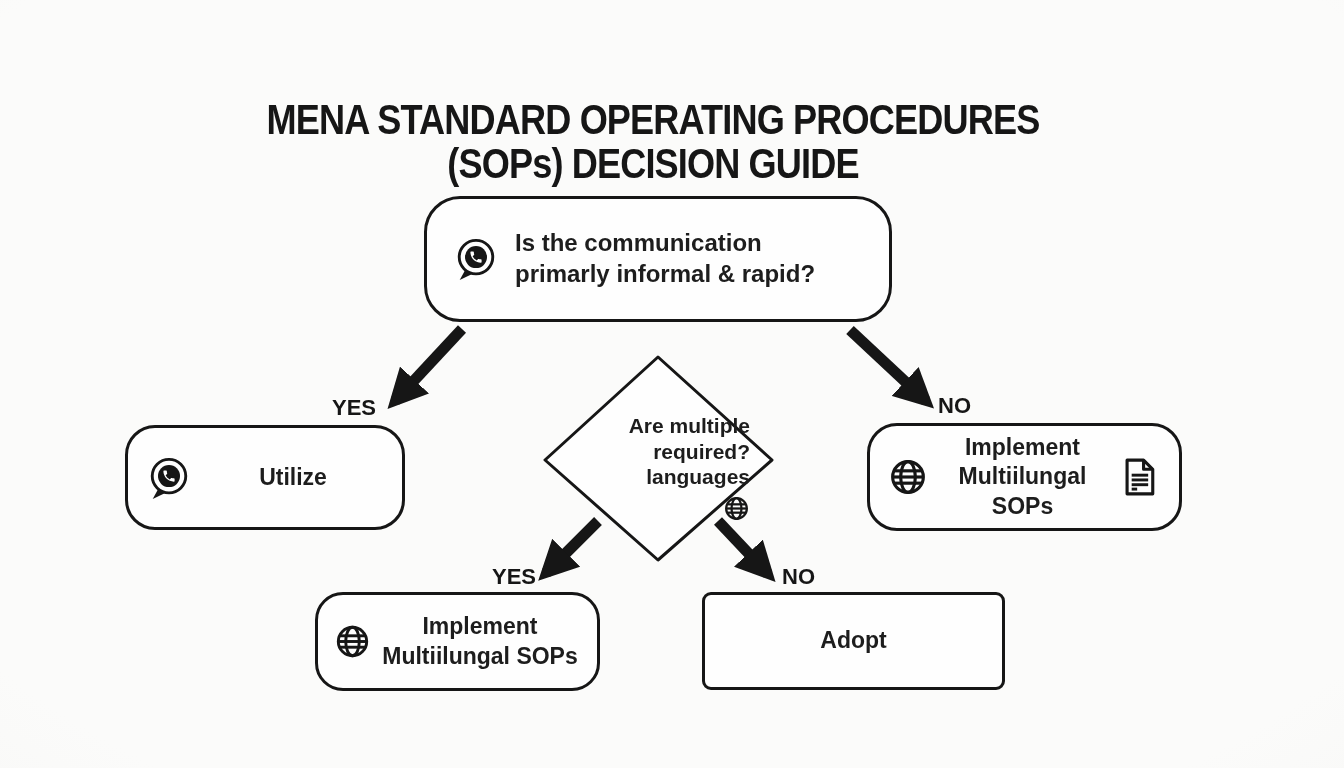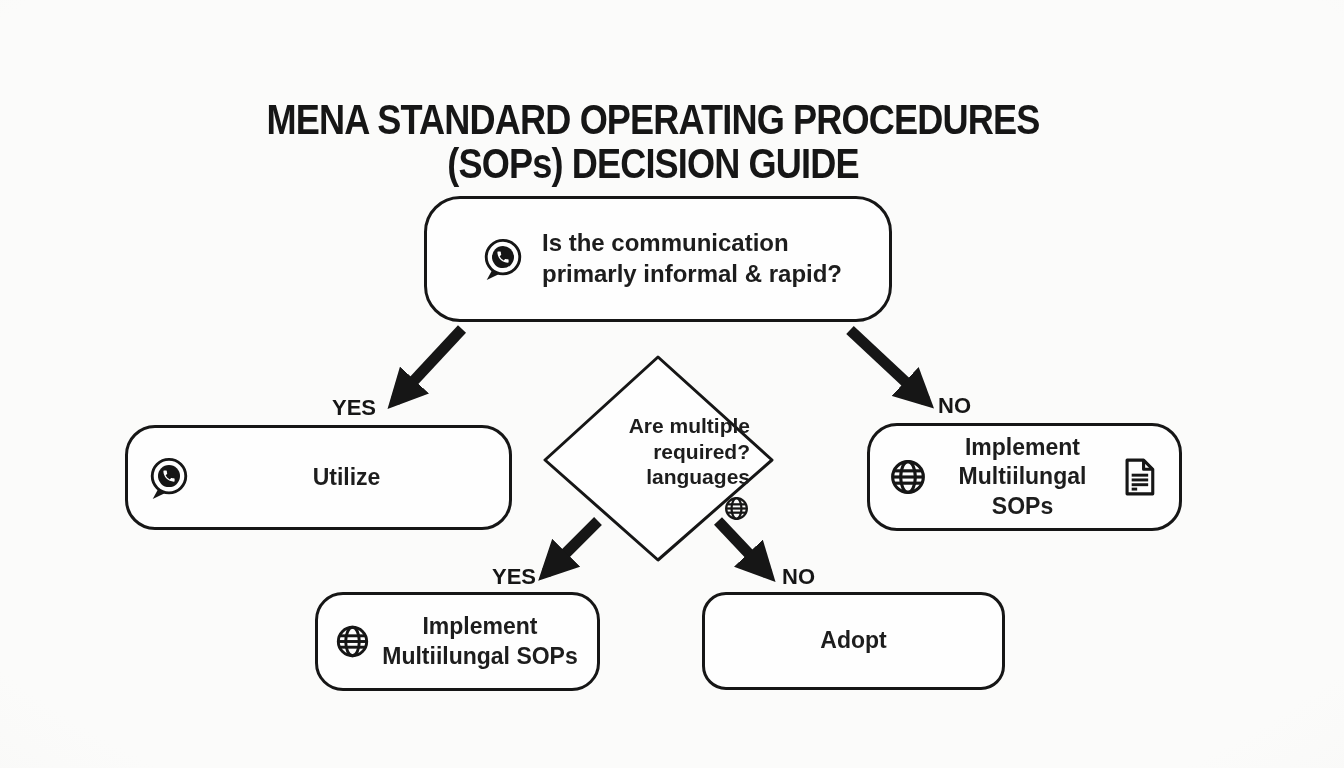--- a/index.html
+++ b/index.html
@@ -14,29 +14,29 @@
     position:absolute;top:70px;left:0;width:1344px;text-align:center;z-index:2;
     font-weight:bold;font-size:42px;line-height:1.05;letter-spacing:-1px;color:#161616;
     transform:translateX(-19px) scaleX(0.86);
   }
   .node{
     position:absolute;z-index:2;background:#fefefe;border:3px solid #161616;
     display:flex;align-items:center;box-sizing:border-box;
   }
   .node .txt{font-weight:bold;line-height:1.28;color:#1d1d1d;}
   .node .txt span{display:block;}
-  #node-root{left:424px;top:196px;width:468px;height:126px;border-radius:36px;padding:0 20px 0 26px;gap:16px;justify-content:center;}
+  #node-root{left:424px;top:196px;width:468px;height:126px;border-radius:36px;padding:0 20px 0 26px;gap:16px;}
   #node-root .txt{font-size:24px;text-align:left;}
-  #node-utilize{left:125px;top:425px;width:387px;height:105px;border-radius:30px;padding:0 18px 0 18px;gap:10px;}
+  #node-utilize{left:125px;top:425px;width:280px;height:105px;border-radius:30px;padding:0 18px 0 18px;gap:10px;}
   #node-utilize .txt{font-size:23px;flex:1;text-align:center;}
   #node-multi-right{left:867px;top:423px;width:315px;height:108px;border-radius:30px;padding:0 18px;gap:8px;}
   #node-multi-right .txt{font-size:23px;flex:1;text-align:center;}
   #node-multi-bottom{left:315px;top:592px;width:285px;height:99px;border-radius:28px;padding:0 16px;gap:8px;}
   #node-multi-bottom .txt{font-size:23px;flex:1;text-align:center;}
-  #node-generic{left:702px;top:592px;width:303px;height:98px;border-radius:24px;justify-content:center;}
+  #node-generic{left:702px;top:592px;width:303px;height:98px;border-radius:9px;justify-content:center;}
   #node-generic .txt{font-size:23px;text-align:center;}
   .diamond-label{
     position:absolute;left:566px;top:413px;width:184px;z-index:2;text-align:right;
     font-weight:bold;font-size:21px;line-height:1.22;color:#1d1d1d;
   }
   .diamond-label .globe-wrap{margin-top:5px;}
   .edge-label{position:absolute;z-index:2;font-weight:bold;font-size:22px;color:#161616;margin-top:24px;}
   #label-top-yes{left:332px;top:371px;}
   #label-top-no{left:938px;top:369px;}
   #label-bottom-yes{left:492px;top:540px;}

